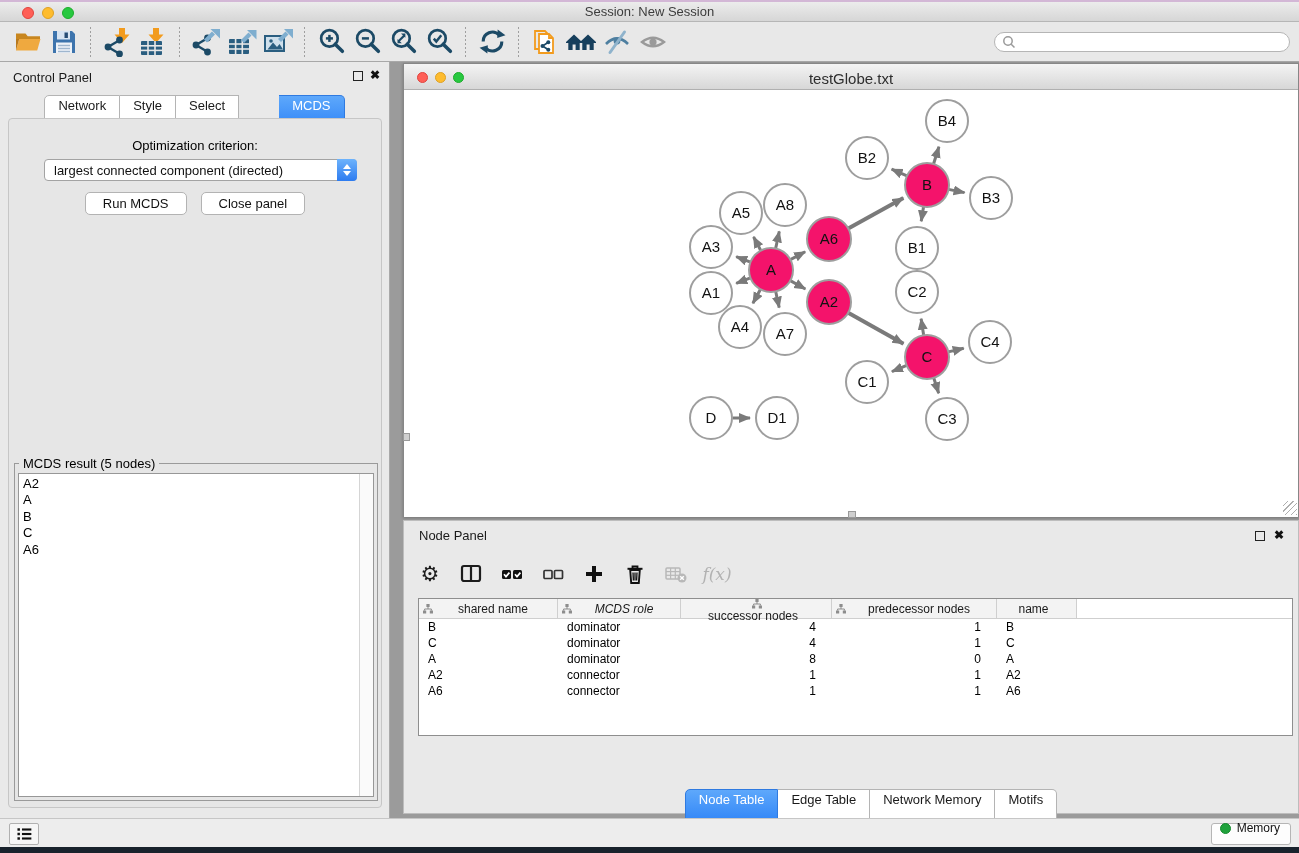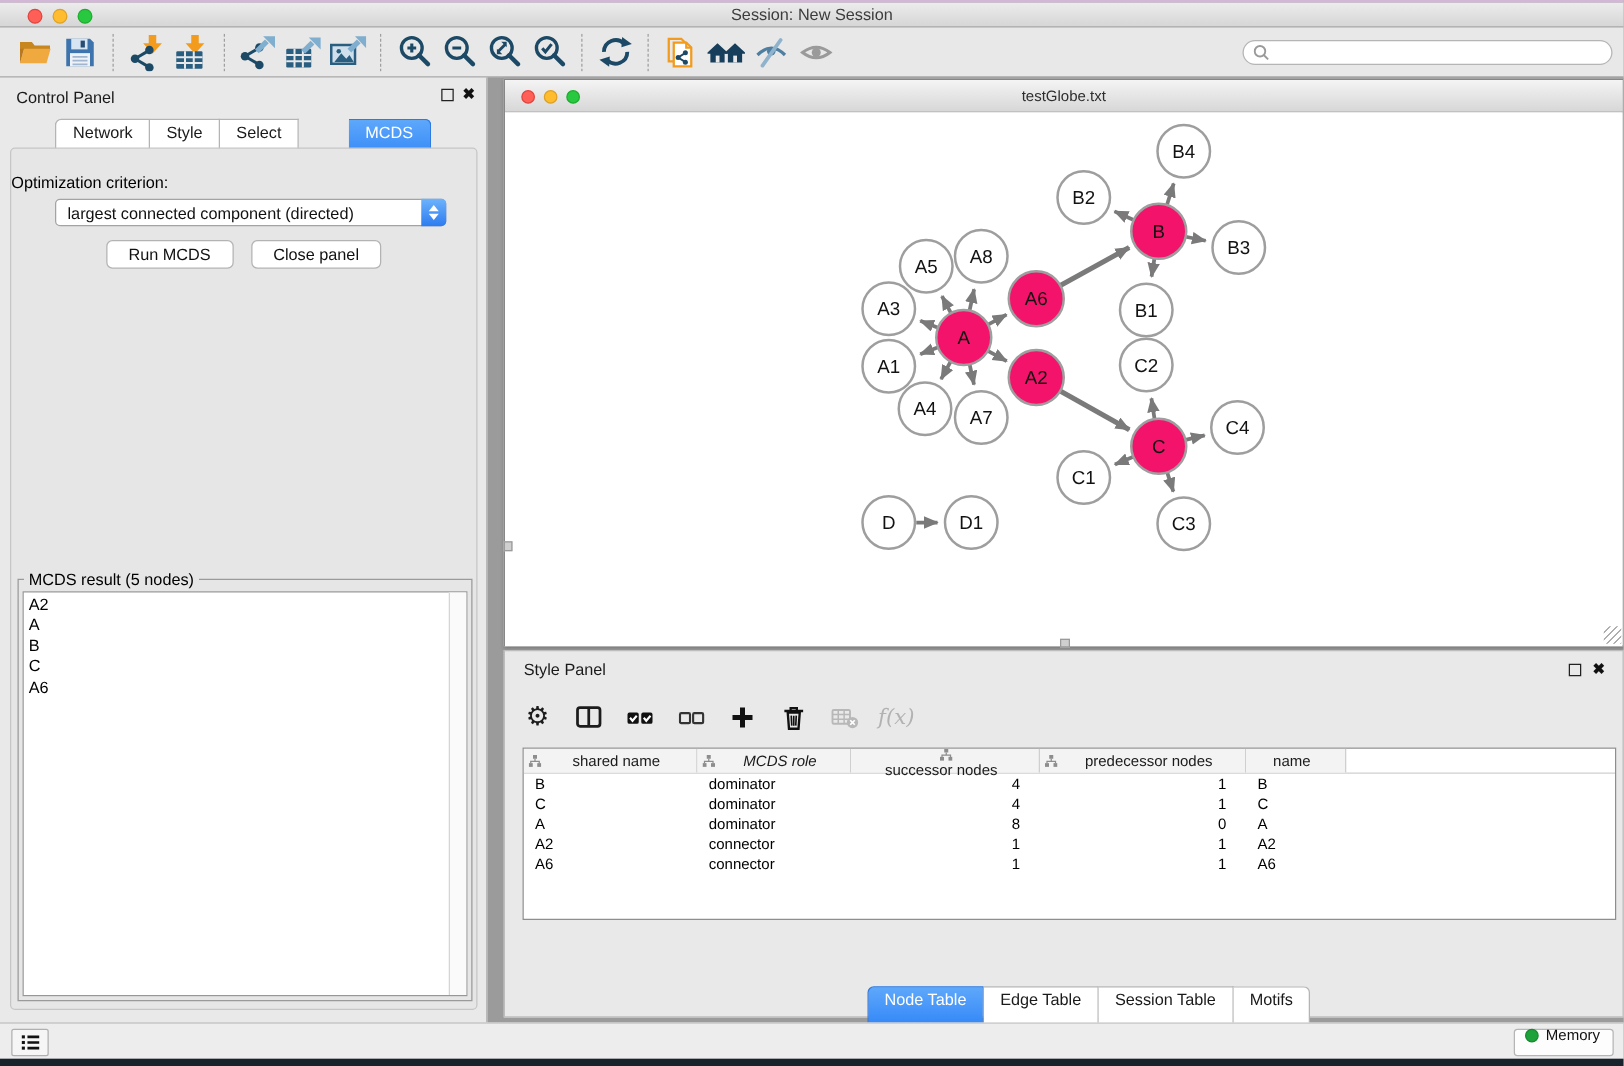--- a/index.html
+++ b/index.html
@@ -42,21 +42,21 @@
 
   .cp-tabs { position:absolute; left:0; right:0; top:33px; display:flex; justify-content:center; }
   .seg-tab { height:35px; line-height:20px; padding:0 13px; background:#fff; border:1px solid #b4b4b4;
     border-left:none; font-size:13px; color:#1a1a1a; cursor:default; }
   .seg-tab:first-child { border-left:1px solid #b4b4b4; border-radius:5px 0 0 5px; }
   .seg-tab:last-child { border-radius:0 5px 5px 0; }
   .seg-tab.active { background:linear-gradient(#5ea8fb,#2f84f7); border-color:#2f7ae0; color:#fff;margin-left:40px; }
 
   .cp-inner { position:absolute; left:8px; top:56px; width:374px; height:690px;
     background:#e6e6e6; border:1px solid #c6c6c6; border-radius:4px; }
-  .opt-label { position:absolute; top:19px; left:0; right:0; text-align:left; color:#000; }
+  .opt-label { position:absolute; top:19px; left:0; right:0; text-align:center; color:#000; }
   .dropdown { position:absolute; left:35px; top:40px; width:313px; height:22px; background:#fff;
     border:1px solid #a3a3a3; border-radius:4px; display:flex; align-items:center; cursor:default; }
   .dropdown .dd-text { flex:1; padding-left:9px; font-size:13px; color:#111; white-space:nowrap; overflow:hidden; }
   .dd-stepper { width:20px; height:22px; margin:-1px -1px -1px 0; border-radius:0 4px 4px 0;
     background:linear-gradient(#6db3fc,#2d7bf0); display:flex; flex-direction:column; align-items:center; justify-content:center; gap:2px; }
   .dd-up { width:0; height:0; border-left:4px solid transparent; border-right:4px solid transparent; border-bottom:5px solid #fff; }
   .dd-down { width:0; height:0; border-left:4px solid transparent; border-right:4px solid transparent; border-top:5px solid #fff; }
   .cp-buttons { position:absolute; left:0; right:0; top:73px; display:flex; justify-content:center; gap:14px; }
   .cp-btn { height:23px; padding:0 17px; background:#fff; border:1px solid #b3b3b3; border-radius:5px;
     font-size:13px; color:#111; font-family:"Liberation Sans",sans-serif; cursor:default; }
@@ -67,21 +67,21 @@
   .result-inner { position:absolute; left:3px; right:3px; top:2px; bottom:3px; background:#fff; border:1px solid #979797; display:flex; }
   .result-list { flex:1; padding:2px 0 0 4px; font-size:13px; line-height:16.4px; color:#000; }
   .result-scroll { width:14px; background:#fafafa; border-left:1px solid #d5d5d5; }
 
   
   .network-window { position:absolute; left:403px; top:1px; width:896px; height:454px;
     border:1px solid #878787; background:#fff; box-shadow:0 1px 3px rgba(0,0,0,.25); }
   .nw-titlebar { position:relative; height:26px; background:linear-gradient(#f4f4f4,#d7d7d7); border-bottom:1px solid #b0b0b0; }
   .nw-titlebar .traffic { left:13px; top:8px; gap:7px; }
   .nw-titlebar .light { width:11px; height:11px; }
-  .nw-title { position:absolute; left:0; right:0; top:6px; text-align:center; font-size:12px; color:#2e2e2e; }
+  .nw-title { position:absolute; left:0; right:0; top:6px; text-align:center; font-size:15px; color:#2e2e2e; }
   .nw-canvas { position:absolute; left:0; top:26px; width:894px; height:427px; background:#fff; overflow:hidden; }
   .nw-grip { position:absolute; right:1px; bottom:1px; width:14px; height:14px;
     background:repeating-linear-gradient(135deg, transparent 0 3px, #9a9a9a 3px 4px); opacity:.8; }
   .nw-mark-left { position:absolute; left:-1px; top:369px; width:7px; height:8px; background:#cfcfcf; border:1px solid #9a9a9a; }
   .nw-mark-bottom { position:absolute; left:444px; bottom:-2px; width:8px; height:7px; background:#cfcfcf; border:1px solid #9a9a9a; }
 
   
   .table-panel { position:absolute; left:403px; top:458px; width:896px; height:294px;
     background:#e9e9e9; border:1px solid #bdbdbd; }
   .table-panel .panel-title { position:absolute; left:15px; top:7px; font-size:13px; color:#1a1a1a; }
@@ -459,21 +459,21 @@
               <text x="373" y="328" text-anchor="middle" dy=".35em" font-size="15" fill="#121212" font-family="&quot;Liberation Sans&quot;, sans-serif">D1</text>
             </g>
           </svg>
       </div>
       <div class="nw-mark-left"></div>
       <div class="nw-mark-bottom"></div>
       <div class="nw-grip"></div>
     </section>
 
     <section class="table-panel">
-      <span class="panel-title">Style Panel</span>
+      <span class="panel-title">Node Panel</span>
       <span class="float-btn"></span>
       <span class="close-btn">✖</span>
 
       <div class="tp-toolbar">
         <div class="tpbtn">
           <span class="gear-glyph">⚙</span>
         </div>
         <div class="tpbtn">
           <svg width="22" height="22" viewBox="0 0 22 22">
             <rect x="2" y="3" width="18" height="15" rx="2" fill="none" stroke="#1c1c1c" stroke-width="2.2"></rect>
@@ -610,21 +610,21 @@
               <div class="dt-cell right" style="width: 151px;">1</div>
               <div class="dt-cell right" style="width: 165px;">1</div>
               <div class="dt-cell left" style="width: 80px;">A6</div>
             </div>
           </div>
       </div>
 
       <div class="tp-tabs" id="tp-tabs">
           <div class="seg-tab active">Node Table</div>
           <div class="seg-tab">Edge Table</div>
-          <div class="seg-tab">Session Table</div>
+          <div class="seg-tab">Network Memory</div>
           <div class="seg-tab">Motifs</div>
         </div>
     </section>
   </div>
 
   <div class="statusbar">
     <div class="tasklist-btn">
       <svg width="20" height="18" viewBox="0 0 24 22">
         <g fill="#111">
           <rect x="4" y="4" width="3" height="3"></rect>

